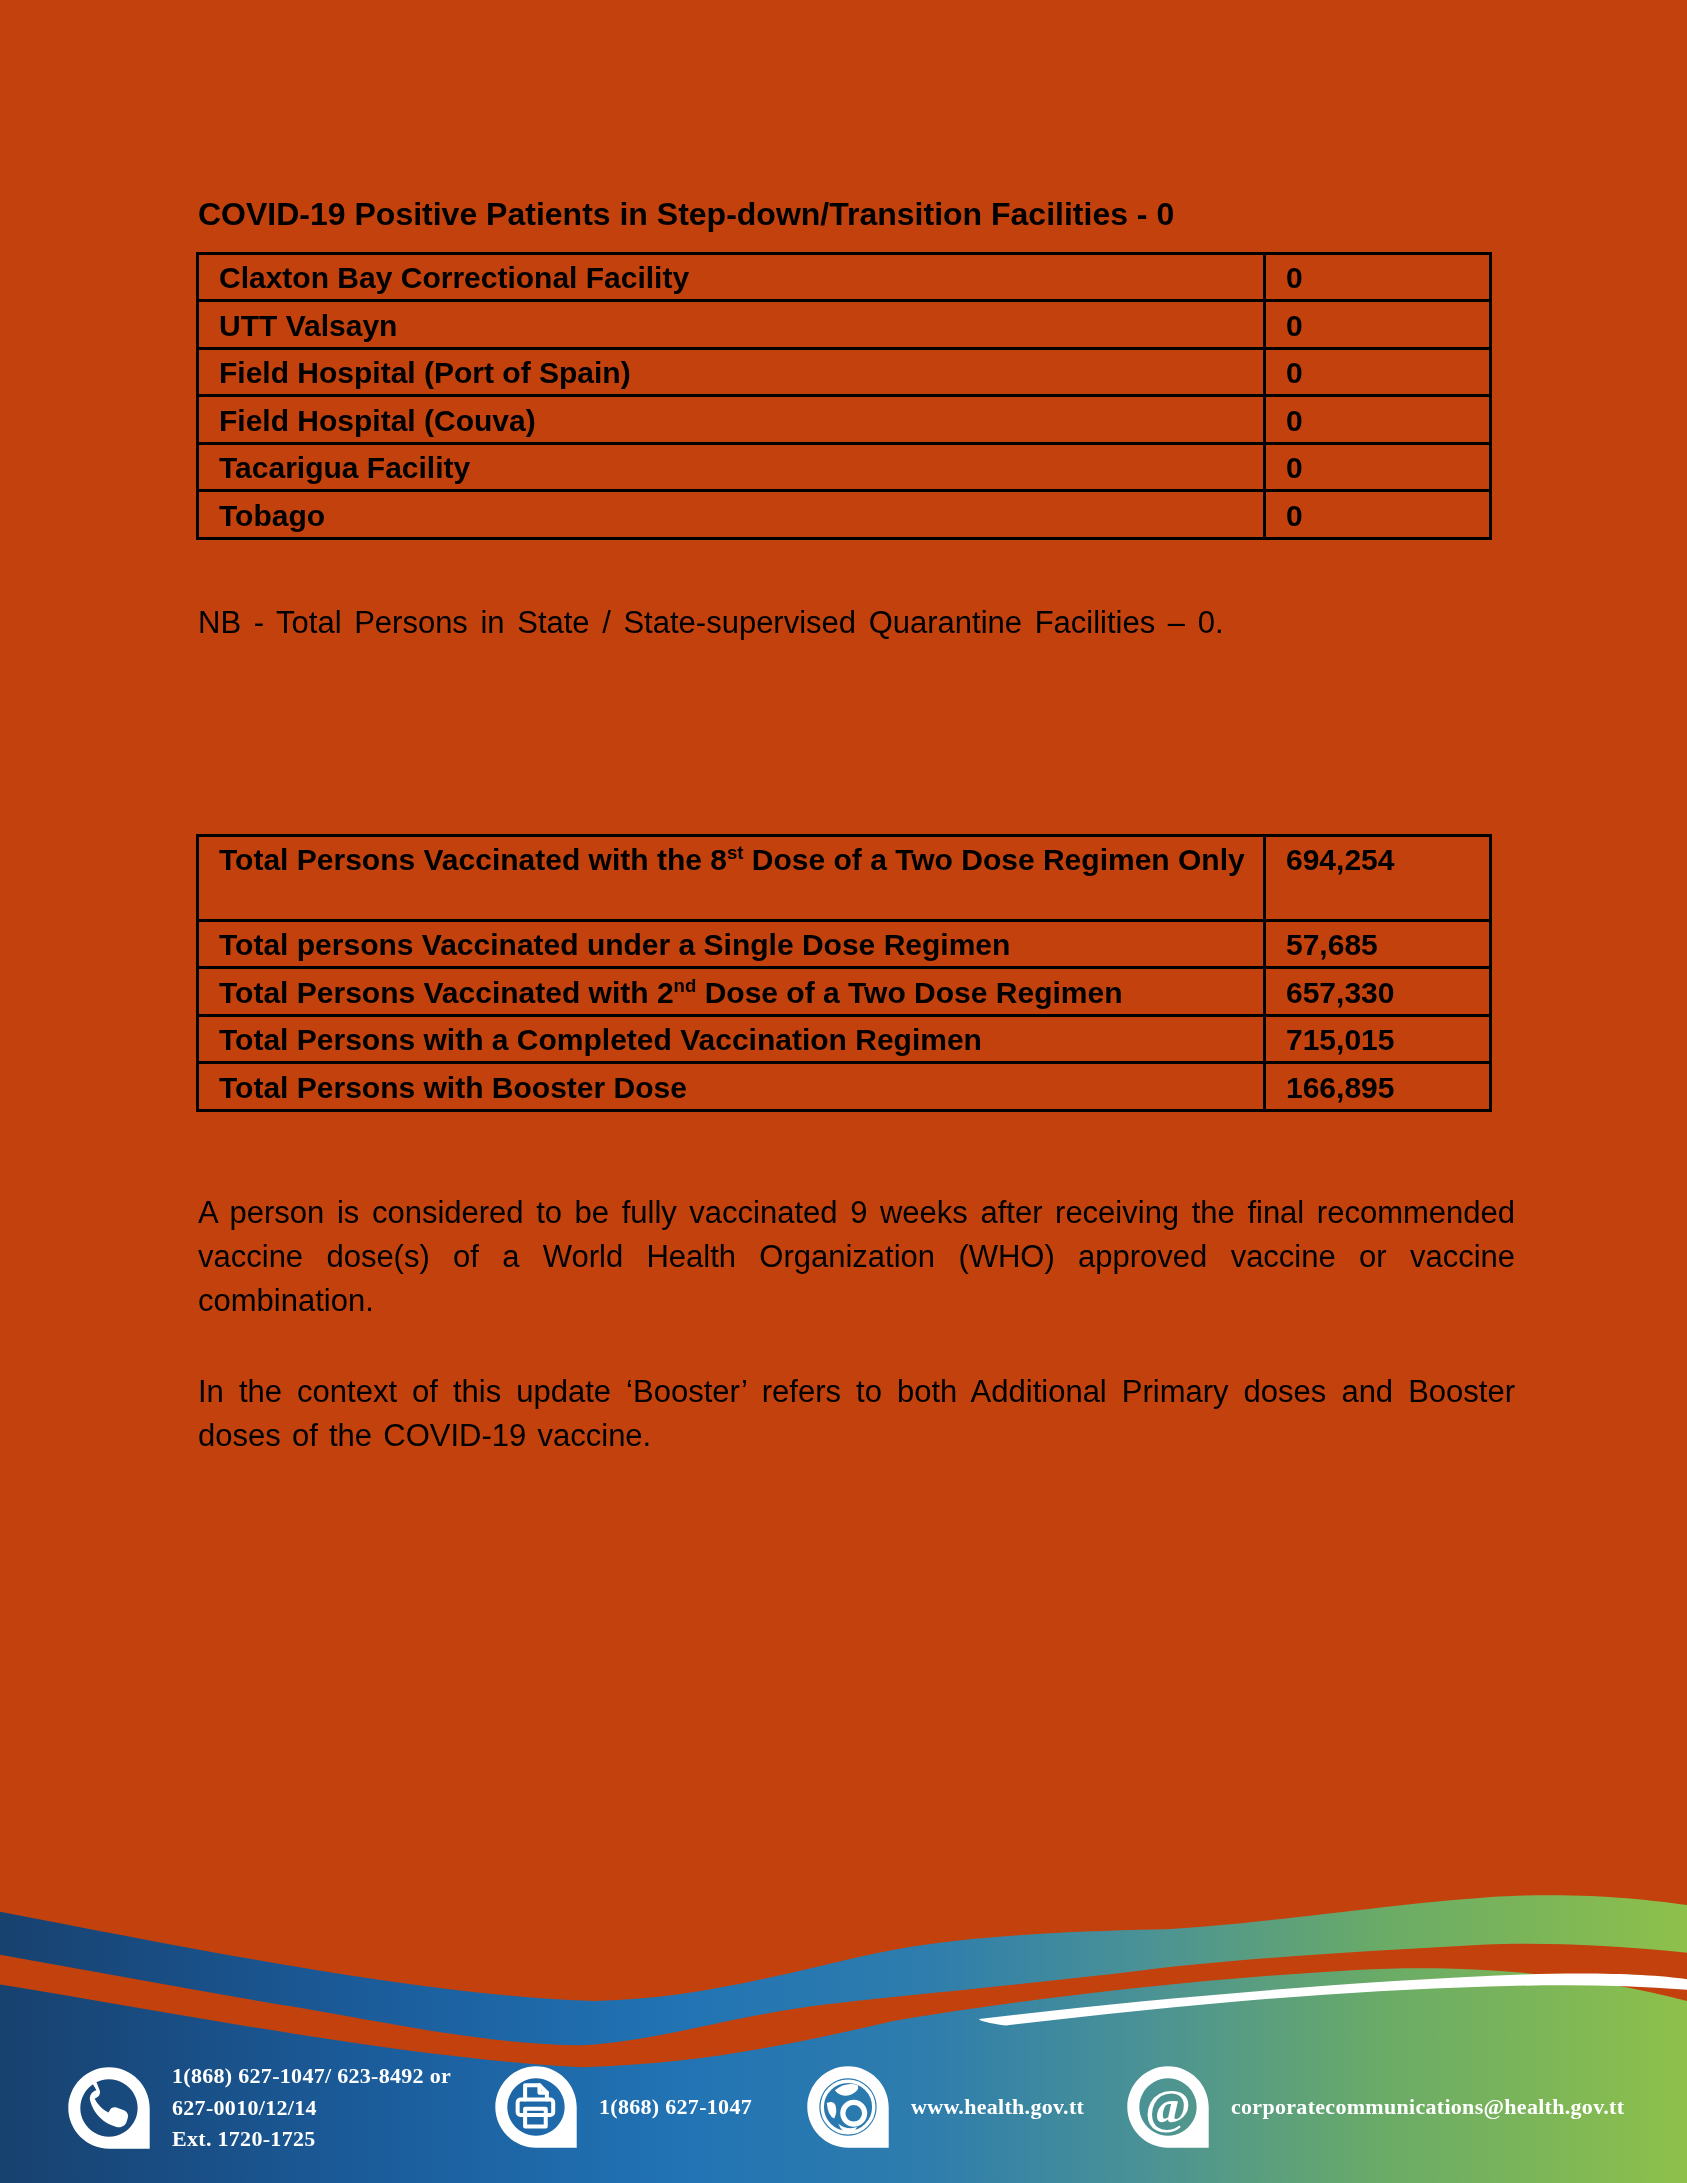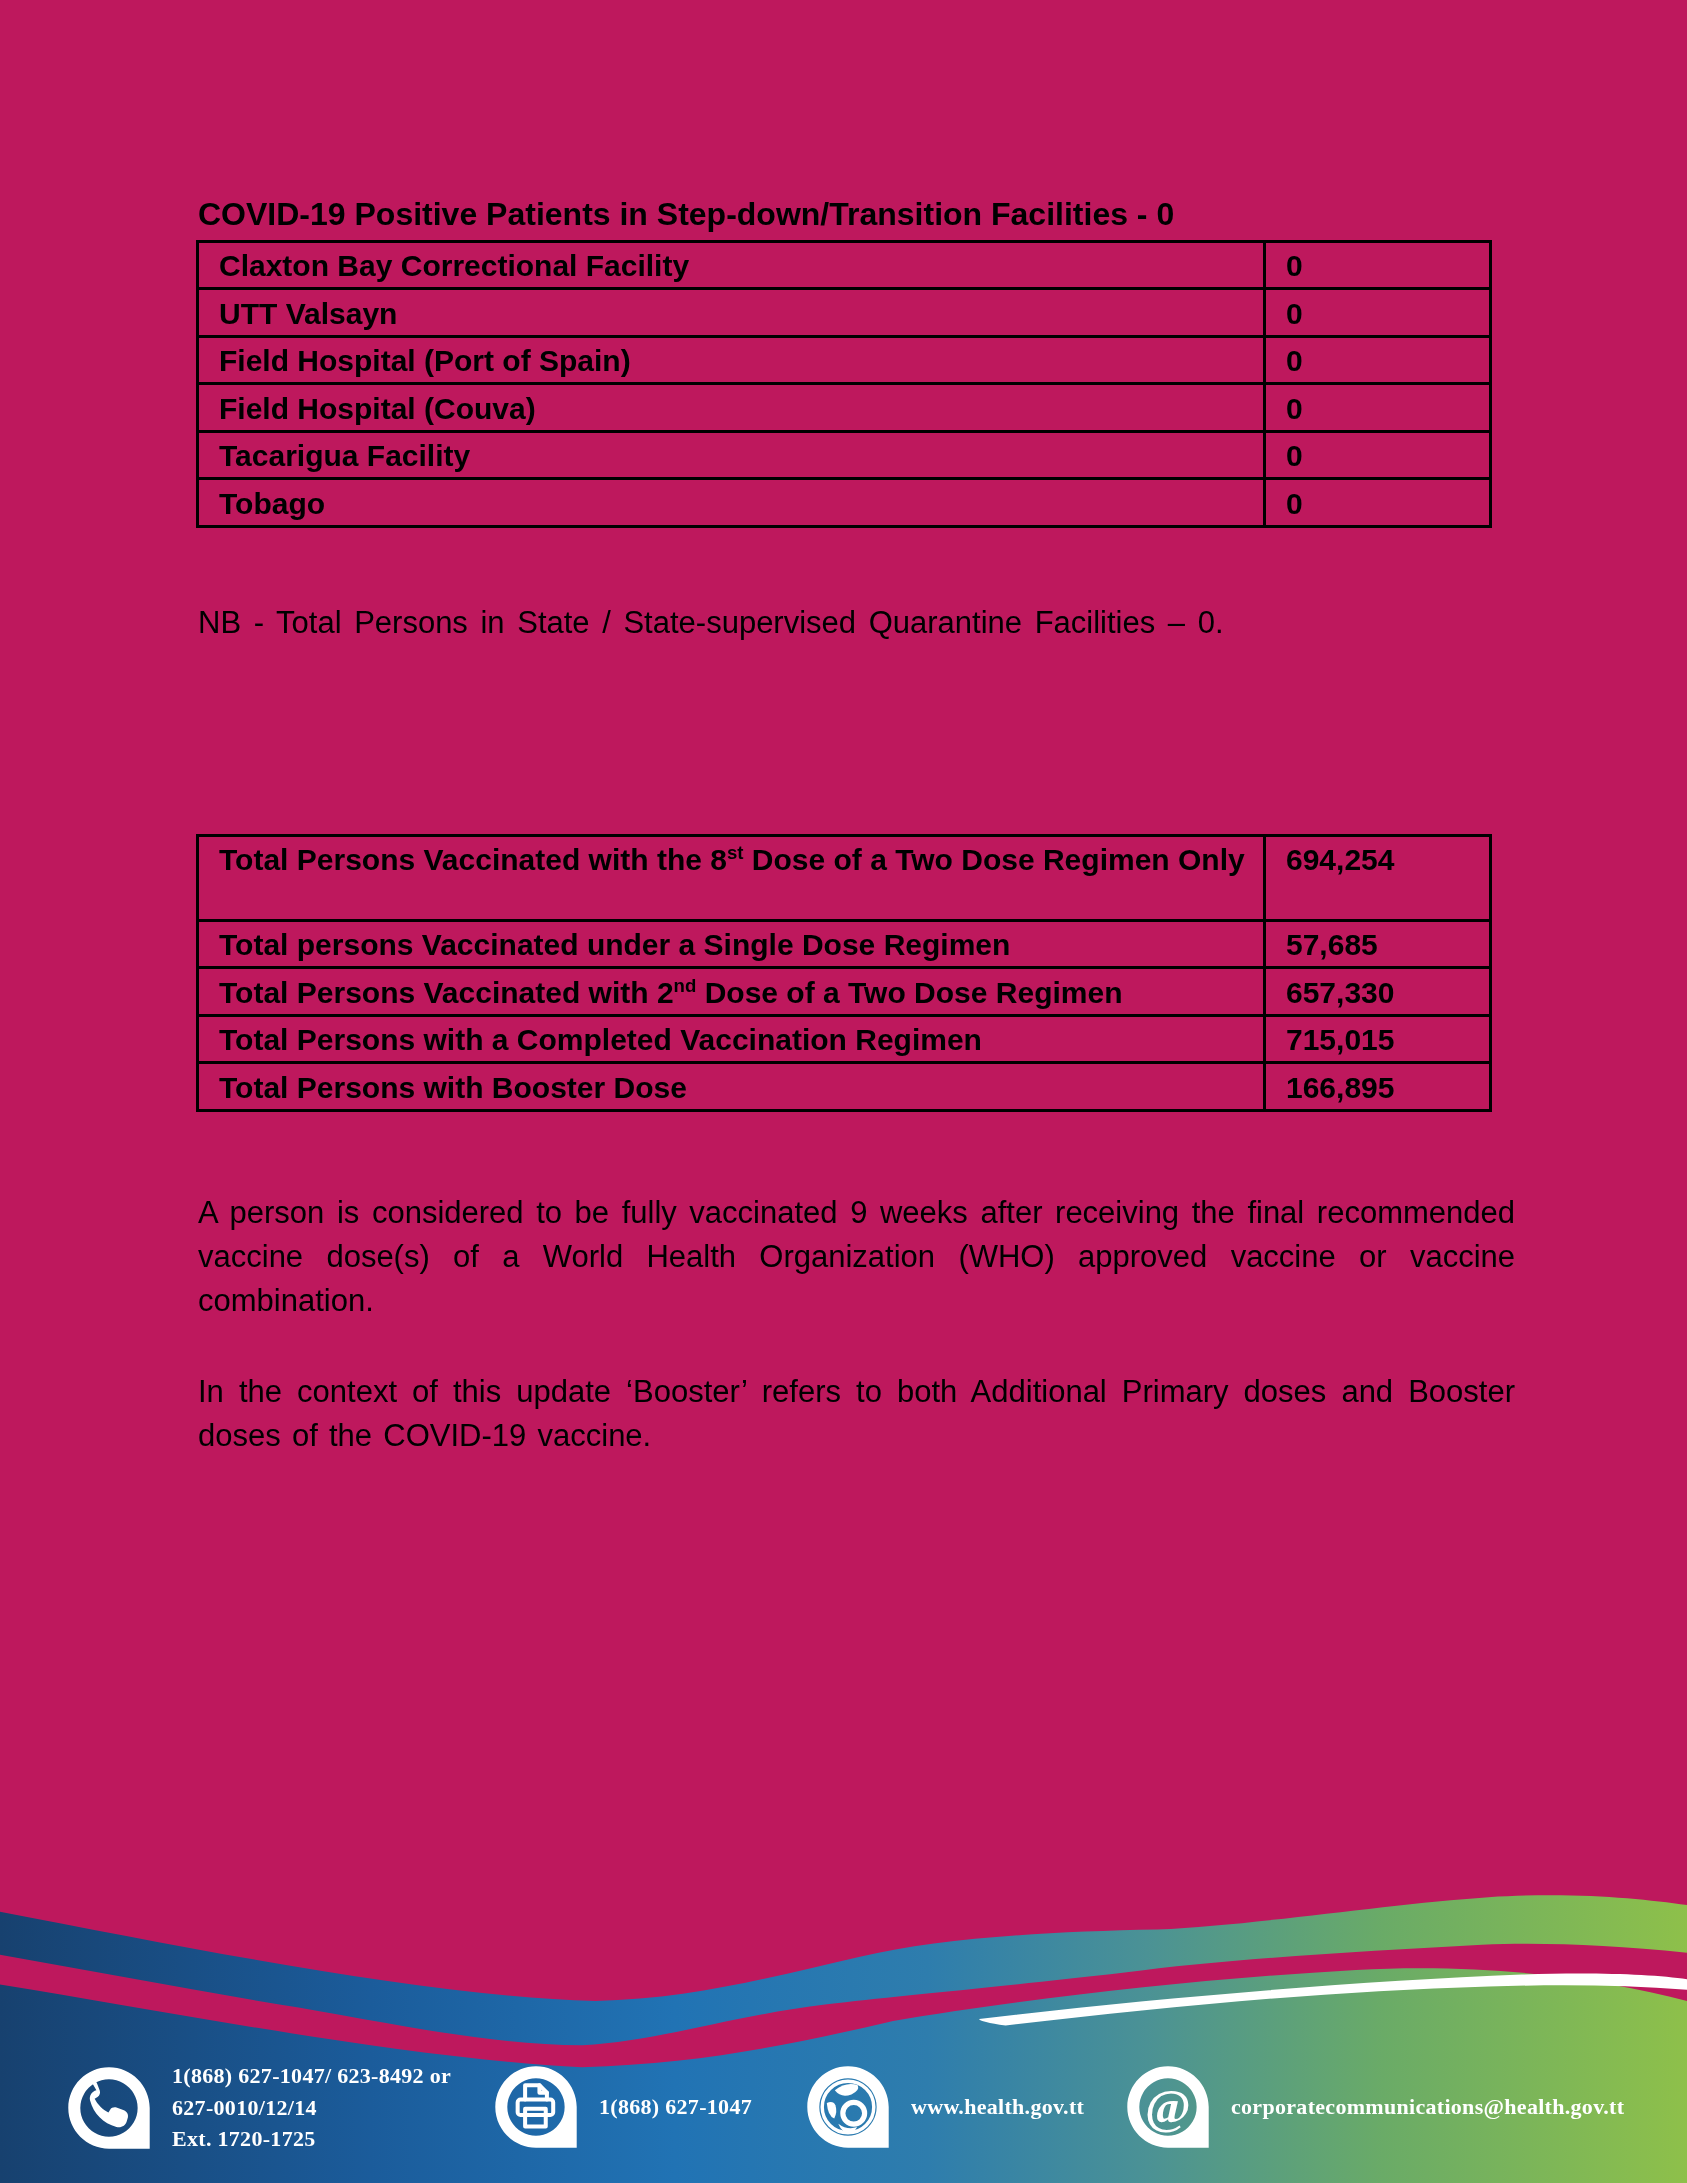--- a/index.html
+++ b/index.html
@@ -1,18 +1,18 @@
 <!DOCTYPE html>
 <html style="font-size:10.6px"><head>
 <meta charset="utf-8">
 <style>
   html,body { margin:0; padding:0; background:#777; }
   .page {
     position:relative; width:1687px; height:2183px;
-    background:#be185d; overflow:hidden;
+    background:#c2410c; overflow:hidden;
     font-family:"Liberation Sans", sans-serif;
     color:#000;
   }
   .abs { position:absolute; }
 
   
   .doc-title {
     left:198px; top:197px; width:1323px;
     font-size:32px; font-weight:bold; line-height:1.1;
   }
@@ -30,21 +30,21 @@
     font-size:31px; line-height:1.42; text-align:justify; word-spacing:2.6px;
   }
   .para-1 { top:1191px; }
   .para-2 { top:1370px; }
 
   
   table.doc-table {
     position:absolute; left:196px; width:1293px;
     border-collapse:collapse; table-layout:fixed;
   }
-  .t-step { top:240px;border-radius:6px; }
+  .t-step { top:252px;border-radius:6px; }
   .t-vax  { top:834px; }
   table.doc-table td {
     border:3.3px solid #000;
     font-size:30px; font-weight:bold; line-height:1.22;
     vertical-align:top; padding:5.3px 6.6px 2.6px 20px;
   }
   td.val-cell { padding-left:17px; }
   col.c-label { width:1067px; }
   col.c-value { width:226px; }
   .t-step tr { height:41px; }

